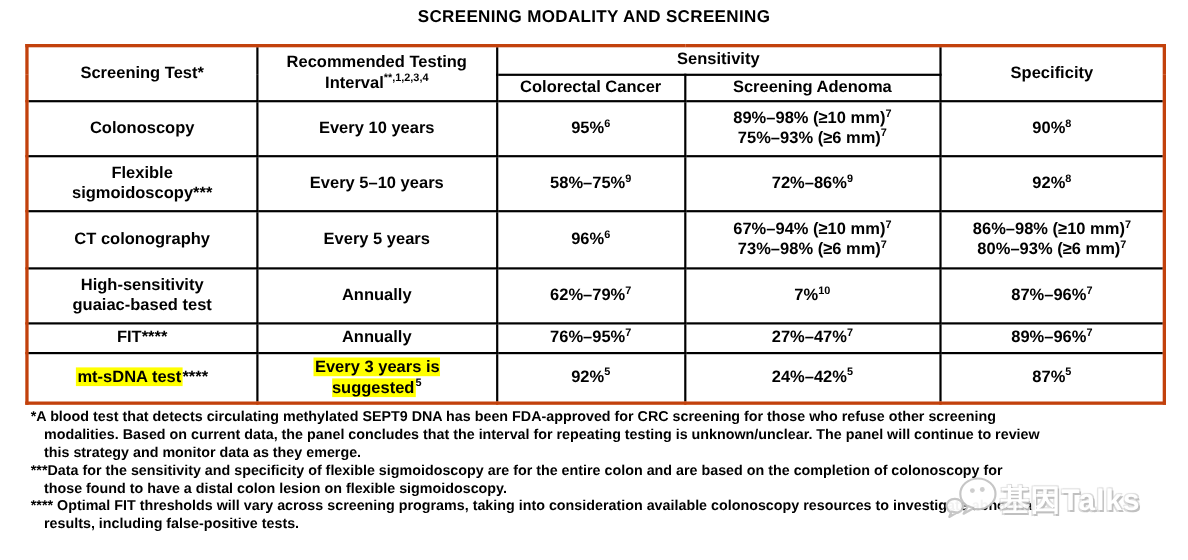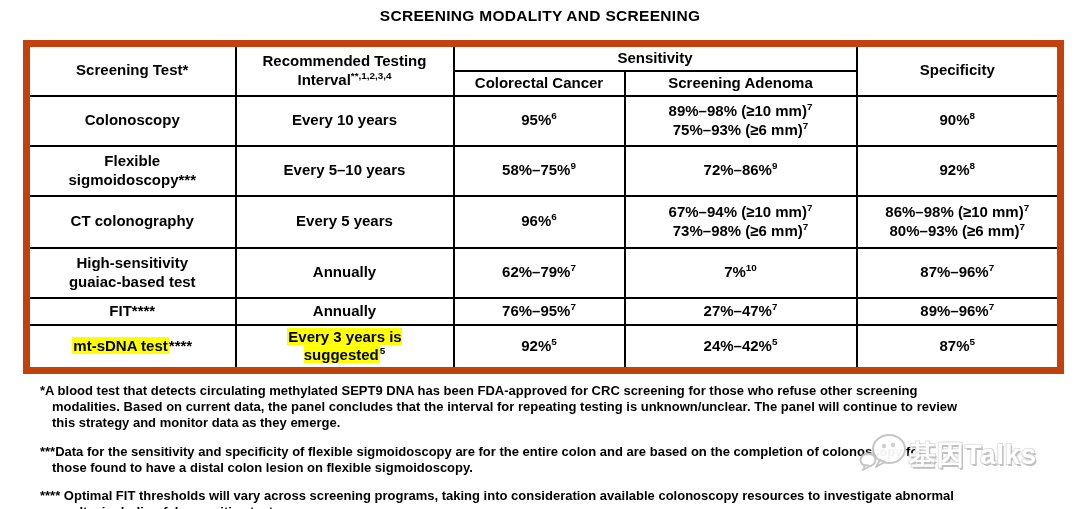--- a/index.html
+++ b/index.html
@@ -14,37 +14,37 @@
   .title {
     position: absolute; top: 7px; left: 0; width: 100%;
     text-align: center; font-size: 15.5px; font-weight: bold; letter-spacing: .3px;
   }
 
   table.screen {
     position: absolute; left: 23px; top: 40px;
     width: 1034px; border-collapse: collapse; table-layout: fixed;
     font-size: 15px; font-weight: bold; line-height: 1.25;
   }
-  table.screen { border: 7px solid #c2410c; }
+  table.screen { border: 3px solid #c2410c; }
   table.screen th, table.screen td {
     border: 2px solid #000; padding: 2px 5px; vertical-align: middle;
     text-align: center; font-weight: bold;
   }
   th.vtop { vertical-align: top; padding-top: 5px; }
   th.subhead { text-align: left; padding-left: 7px; margin-left: 48px; }
   td.testname { text-align: left; padding-left: 7px; }
   sup { font-size: 0.66em; line-height: 0; vertical-align: super; }
   .hl { background: #ffff00; padding: 0 1px; }
 
   .footnotes {
     position: absolute; left: 0; top: 371px; width: 1062px;
     font-size: 13px; font-weight: bold; line-height: 16.2px;
   }
   .footnotes p {
-    margin: 12px; padding-left: 40px; text-indent: -12px; white-space: pre-line;
+    margin: 0; padding-left: 40px; text-indent: -12px; white-space: pre-line;
   }
 
   .watermark {
     position: absolute; left: 858px; top: 433px; height: 44px;
     display: flex; align-items: center; gap: 1px; opacity: 0.95;
     pointer-events: none;
   }
   .watermark .wm-text {
     font-size: 27px; font-weight: bold; color: #ffffff; letter-spacing: 1px;
     text-shadow: 1.5px 1.5px 0 #bdbdbd, -1px -1px 0 #e6e6e6,

